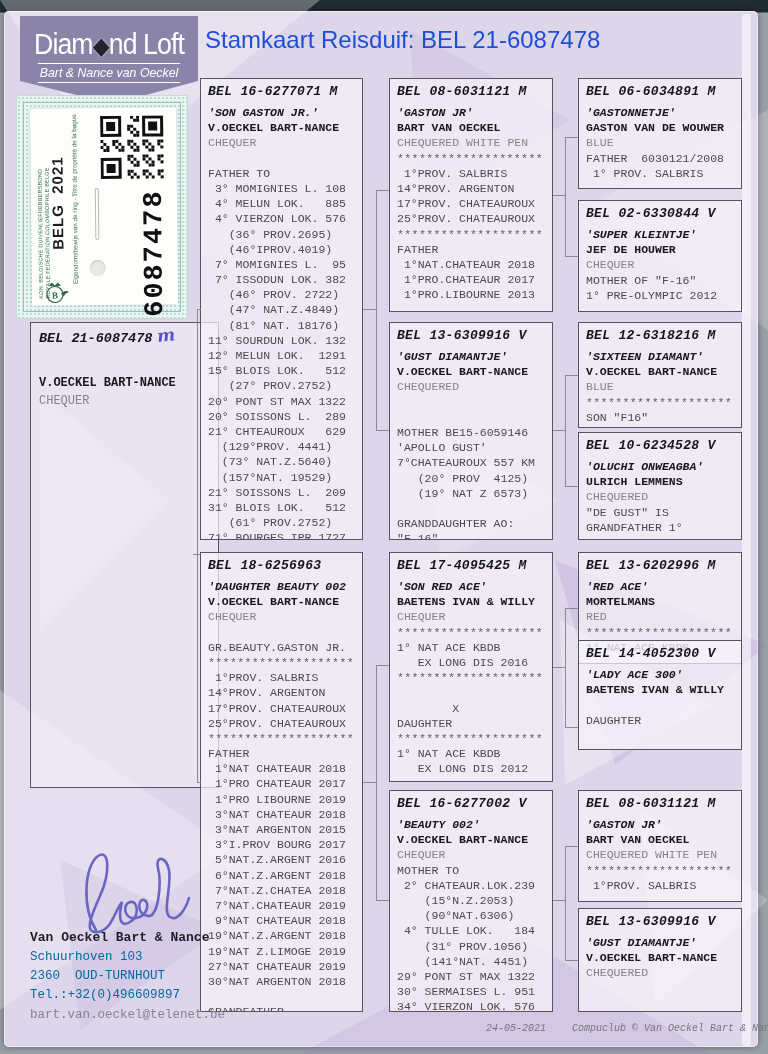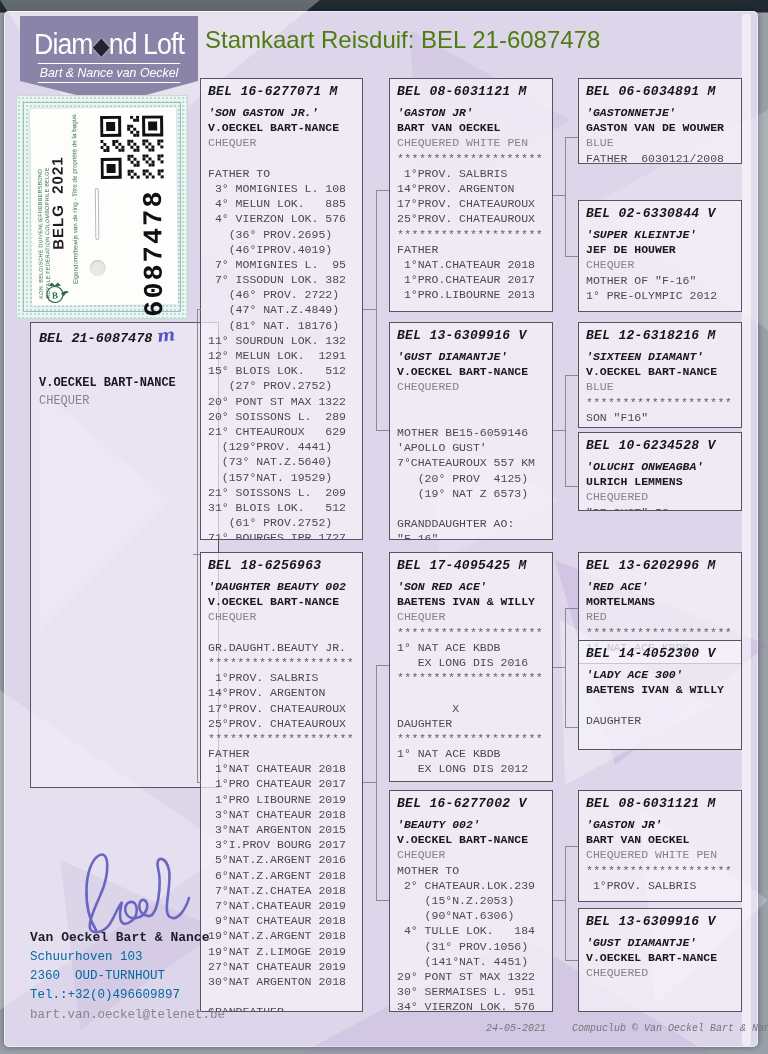--- a/index.html
+++ b/index.html
@@ -28,21 +28,21 @@
     font-family:"Liberation Sans","DejaVu Sans",sans-serif;
   }
   .logo-title { margin-top:12px; font-size:29px; letter-spacing:-1px; transform:scaleX(.92); white-space:nowrap; }
   .logo-title .dmd { font-size:24px; color:#23232e; text-shadow:0 0 2px #fff; }
   .logo-sub { margin:2px 14px 0 14px; font-style:italic; font-size:13px;
     border-top:1px solid #fff; border-bottom:1px solid #fff; padding:1px 0 2px 0; transform:scaleX(.95); white-space:nowrap; }
 
   .doc-title {
     position:absolute; left:205px; top:26px; width:430px;
     font-family:"Liberation Sans","DejaVu Sans",sans-serif;
-    font-size:24px; color:#4d7c0f; white-space:nowrap;
+    font-size:24px; color:#1d4ed8; white-space:nowrap;
   }
 
   
   .sticker {
     position:absolute; left:16px; top:95px; width:172px; height:224px;
     background:#eaf5f2;
     background-image:radial-gradient(#b9ddd6 0.8px, transparent 0.9px);
     background-size:4px 4px;
     border:1px solid #c6dcd6; border-radius:2px;
   }
@@ -291,21 +291,21 @@
     <div class="row row-n">31° BLOIS LOK.   512</div>
     <div class="row row-n">   (61° PROV.2752)</div>
     <div class="row row-n">71° BOURGES IPR.1727</div>
   </div>
 <div class="pbox" style="left:200px;top:552px;width:163px;height:460px">
     <div class="bx-ring">BEL 18-6256963</div>
     <div class="row row-nm">'DAUGHTER BEAUTY 002</div>
     <div class="row row-b">V.OECKEL BART-NANCE</div>
     <div class="row row-g">CHEQUER</div>
     <div class="row row-x">&nbsp;</div>
-    <div class="row row-n">GR.DAUGHT.BEAUTY JR.</div>
+    <div class="row row-n">GR.BEAUTY.GASTON JR.</div>
     <div class="row row-s">********************</div>
     <div class="row row-n"> 1°PROV. SALBRIS</div>
     <div class="row row-n">14°PROV. ARGENTON</div>
     <div class="row row-n">17°PROV. CHATEAUROUX</div>
     <div class="row row-n">25°PROV. CHATEAUROUX</div>
     <div class="row row-s">********************</div>
     <div class="row row-n">FATHER</div>
     <div class="row row-n"> 1°NAT CHATEAUR 2018</div>
     <div class="row row-n"> 1°PRO CHATEAUR 2017</div>
     <div class="row row-n"> 1°PRO LIBOURNE 2019</div>
@@ -383,21 +383,21 @@
     <div class="row row-n">    (15°N.Z.2053)</div>
     <div class="row row-n">    (90°NAT.6306)</div>
     <div class="row row-n"> 4° TULLE LOK.   184</div>
     <div class="row row-n">    (31° PROV.1056)</div>
     <div class="row row-n">    (141°NAT. 4451)</div>
     <div class="row row-n">29° PONT ST MAX 1322</div>
     <div class="row row-n">30° SERMAISES L. 951</div>
     <div class="row row-n">34° VIERZON LOK. 576</div>
   </div>
 
-<div class="pbox" style="left:578px;top:78px;width:164px;height:86px">
+<div class="pbox" style="left:578px;top:78px;width:164px;height:111px">
     <div class="bx-ring">BEL 06-6034891 M</div>
     <div class="row row-nm">'GASTONNETJE'</div>
     <div class="row row-b">GASTON VAN DE WOUWER</div>
     <div class="row row-g">BLUE</div>
     <div class="row row-n">FATHER  6030121/2008</div>
     <div class="row row-n"> 1° PROV. SALBRIS</div>
   </div>
 <div class="pbox" style="left:578px;top:200px;width:164px;height:112px">
     <div class="bx-ring">BEL 02-6330844 V</div>
     <div class="row row-nm">'SUPER KLEINTJE'</div>
@@ -407,21 +407,21 @@
     <div class="row row-n">1° PRE-OLYMPIC 2012</div>
   </div>
 <div class="pbox" style="left:578px;top:322px;width:164px;height:106px">
     <div class="bx-ring">BEL 12-6318216 M</div>
     <div class="row row-nm">'SIXTEEN DIAMANT'</div>
     <div class="row row-b">V.OECKEL BART-NANCE</div>
     <div class="row row-g">BLUE</div>
     <div class="row row-s">********************</div>
     <div class="row row-n">SON "F16"</div>
   </div>
-<div class="pbox" style="left:578px;top:432px;width:164px;height:79px">
+<div class="pbox" style="left:578px;top:432px;width:164px;height:108px">
     <div class="bx-ring">BEL 10-6234528 V</div>
     <div class="row row-nm">'OLUCHI ONWEAGBA'</div>
     <div class="row row-b">ULRICH LEMMENS</div>
     <div class="row row-g">CHEQUERED</div>
     <div class="row row-n">"DE GUST" IS</div>
     <div class="row row-n">GRANDFATHER 1°</div>
   </div>
 <div class="pbox" style="left:578px;top:552px;width:164px;height:112px">
     <div class="bx-ring">BEL 13-6202996 M</div>
     <div class="row row-nm">'RED ACE'</div>

